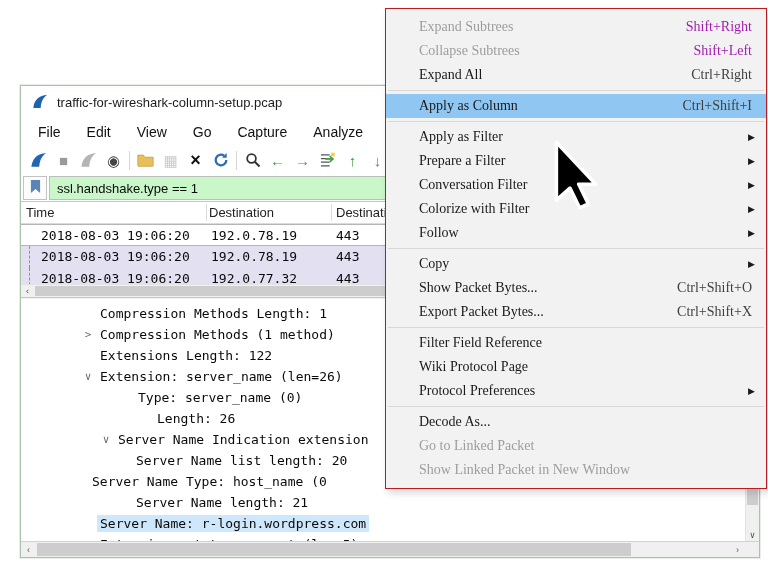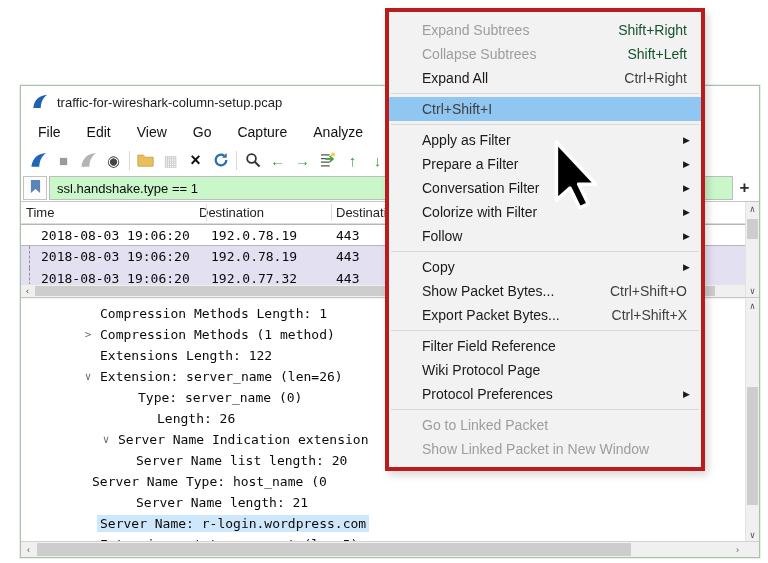--- a/index.html
+++ b/index.html
@@ -63,27 +63,27 @@
   .tline{height:21px;display:flex;align-items:center;white-space:nowrap;}
   .tline .arr{width:18px;color:#6e6e6e;font-size:11px;text-align:center;flex:none;}
   .tline .txt{padding:1px 3px;}
   .tline .txt.sel{background:#cfe7fb;}
   .tree-vscroll{position:absolute;right:0;top:0;bottom:0;width:14px;background:#f0f0f0;
                 border-left:1px solid #e3e3e3;}
 
   .bhscroll{position:relative;height:16px;background:#f0f0f0;border-top:1px solid #d2d2d2;}
 
   
-  .ctx{position:absolute;left:385px;top:8px;width:320px;background:#f2f2f2;
-       border:4px solid #b91c1c;box-shadow:3px 4px 8px rgba(0,0,0,.16);
-       padding:6px 0;font-size:14px;color:#1a1a1a;}
+  .ctx{position:absolute;left:385px;top:8px;width:382px;background:#f2f2f2;
+       border:1px solid #b91c1c;box-shadow:3px 4px 8px rgba(0,0,0,.16);
+       padding:6px 0;font-size:14px;color:#1a1a1a;font-family:Liberation Serif, serif;}
   .ctx .item{height:24px;display:flex;align-items:center;padding:0 14px 0 33px;position:relative;}
   .ctx .item .lab{flex:1;white-space:nowrap;}
   .ctx .item .sc{color:#3f3f3f;white-space:nowrap;}
-  .ctx .item.dis{color:#9d9d9d;} .ctx .item.dis .sc{color:#14532d;}
+  .ctx .item.dis{color:#9d9d9d;} .ctx .item.dis .sc{color:#a21caf;}
   .ctx .item.hl{background:#8fc7f2;}
   .ctx .item .sub{position:absolute;right:11px;top:7px;font-size:9px;color:#1a1a1a;}
   .ctx .sep{height:1px;background:#d8d8d8;margin:3px 2px;}
 
   
   #cursor{position:absolute;left:552px;top:140px;pointer-events:none;}
 </style>
 </head>
 <body>
 
@@ -186,21 +186,21 @@
           </div>
           <div class="prow colored" style="top: 66px;">
             <span class="relmark"></span>
             <span class="c-time">2018-08-03 19:06:20</span>
             <span class="c-dest">192.0.77.32</span>
             <span class="c-port">443</span>
           </div>
         </div>
       <div class="pl-header">
         <span class="h" style="left:5px">Time</span>
-        <span class="h" style="left:178px">Destination</span>
+        <span class="h" style="left:188px">Destination</span>
         <span class="h" style="left:315px">Destinatio</span>
         <span class="csep" style="left:185px"></span>
         <span class="csep" style="left:310px"></span>
       </div>
       <div class="pl-hscroll">
         <span class="sb-btn" style="left:0;top:0;bottom:0;width:13px">‹</span>
         <span class="sb-thumb hthumb" style="left:14px;right:30px"></span>
       </div>
       <div class="pl-vscroll">
         <span class="sb-btn" style="top:0;left:0;right:0;height:13px">∧</span>
@@ -285,20 +285,21 @@
       <div class="item dis">
         <span class="lab">Collapse Subtrees</span>
         <span class="sc">Shift+Left</span>
       </div>
       <div class="item">
         <span class="lab">Expand All</span>
         <span class="sc">Ctrl+Right</span>
       </div>
       <div class="sep"></div>
       <div class="item hl">
+        <span class="lab">Apply as Column</span>
         <span class="sc">Ctrl+Shift+I</span>
       </div>
       <div class="sep"></div>
       <div class="item">
         <span class="lab">Apply as Filter</span>
         <span class="sub">▶</span>
       </div>
       <div class="item">
         <span class="lab">Prepare a Filter</span>
         <span class="sub">▶</span>
@@ -333,20 +334,23 @@
         <span class="lab">Filter Field Reference</span>
       </div>
       <div class="item">
         <span class="lab">Wiki Protocol Page</span>
       </div>
       <div class="item">
         <span class="lab">Protocol Preferences</span>
         <span class="sub">▶</span>
       </div>
       <div class="sep"></div>
+      <div class="item">
+        <span class="lab">Decode As...</span>
+      </div>
       <div class="item dis">
         <span class="lab">Go to Linked Packet</span>
       </div>
       <div class="item dis">
         <span class="lab">Show Linked Packet in New Window</span>
       </div>
     </div>
 
   <svg id="cursor" width="46" height="70" viewBox="0 0 21 32">
     <path d="M2 1 L2 27.5 L8.2 22 L12.6 31 L16.6 29.2 L12.2 20.2 L20 20.2 Z" fill="#000" stroke="#fff" stroke-width="1.6" stroke-linejoin="round"></path>

